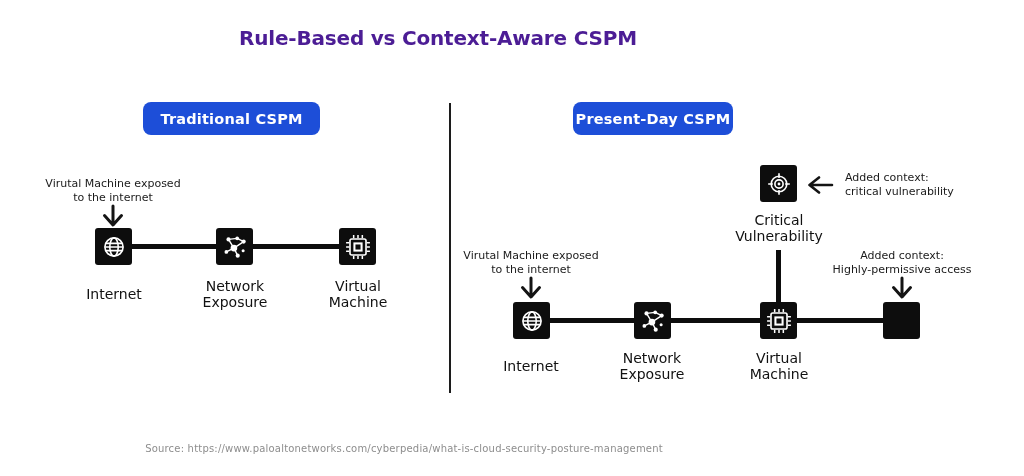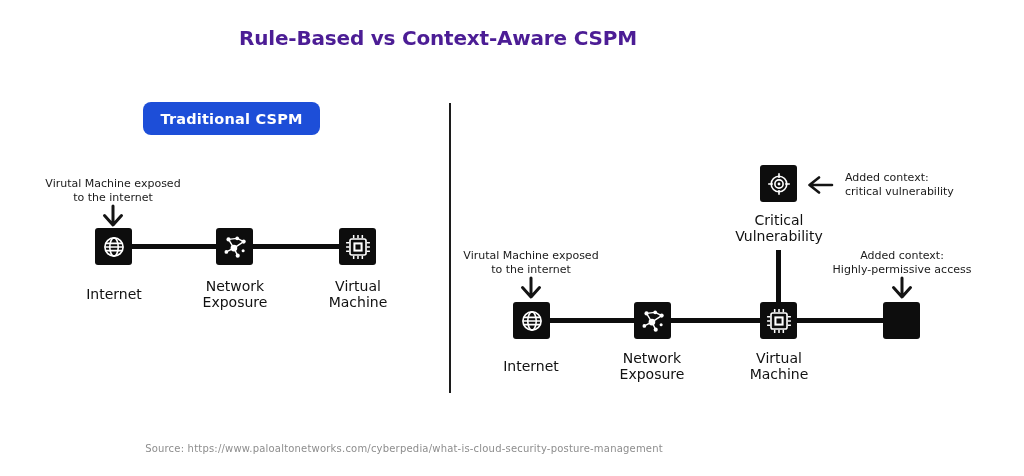--- a/index.html
+++ b/index.html
@@ -102,20 +102,21 @@
       </svg>
     </span>
   </div>
 
   <div class="nlabel" style="left:53px;top:277px;">Internet</div>
   <div class="nlabel" style="left:174px;top:277px;">Network
 Exposure</div>
   <div class="nlabel" style="left:297px;top:277px;">Virtual
 Machine</div>
 
+  <div class="hdr hdr-right">Present-Day CSPM</div>
 
   <div class="sq" style="left:760px;top:165px;">
     <span class="icon">
       <svg viewBox="0 0 24 24" stroke-width="1.5">
         <circle cx="12" cy="12" r="7.2"></circle>
         <circle cx="12" cy="12" r="3.8"></circle>
         <circle cx="12" cy="12" r="1.3" fill="#fff" stroke="none"></circle>
         <path d="M12 2v4.4M12 17.6V22M2 12h4.4M17.6 12H22"></path>
       </svg>
     </span>

